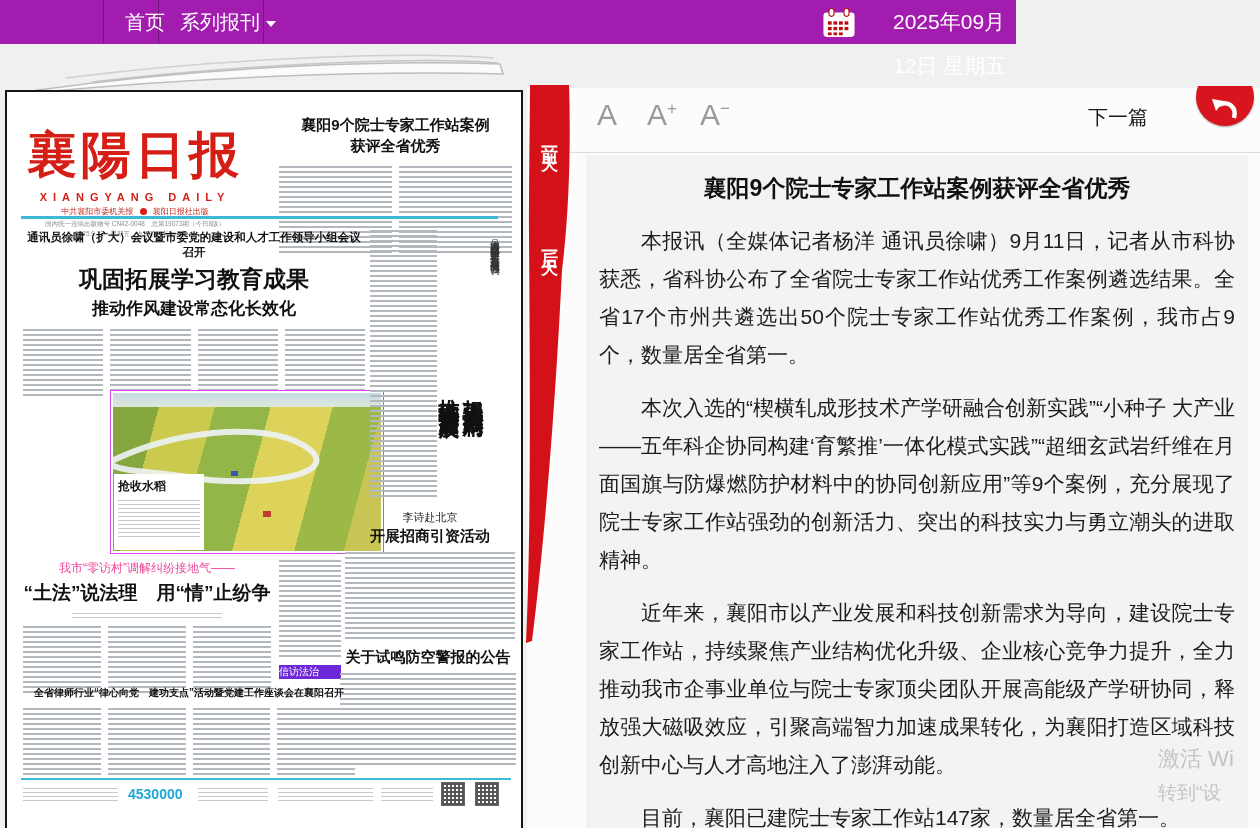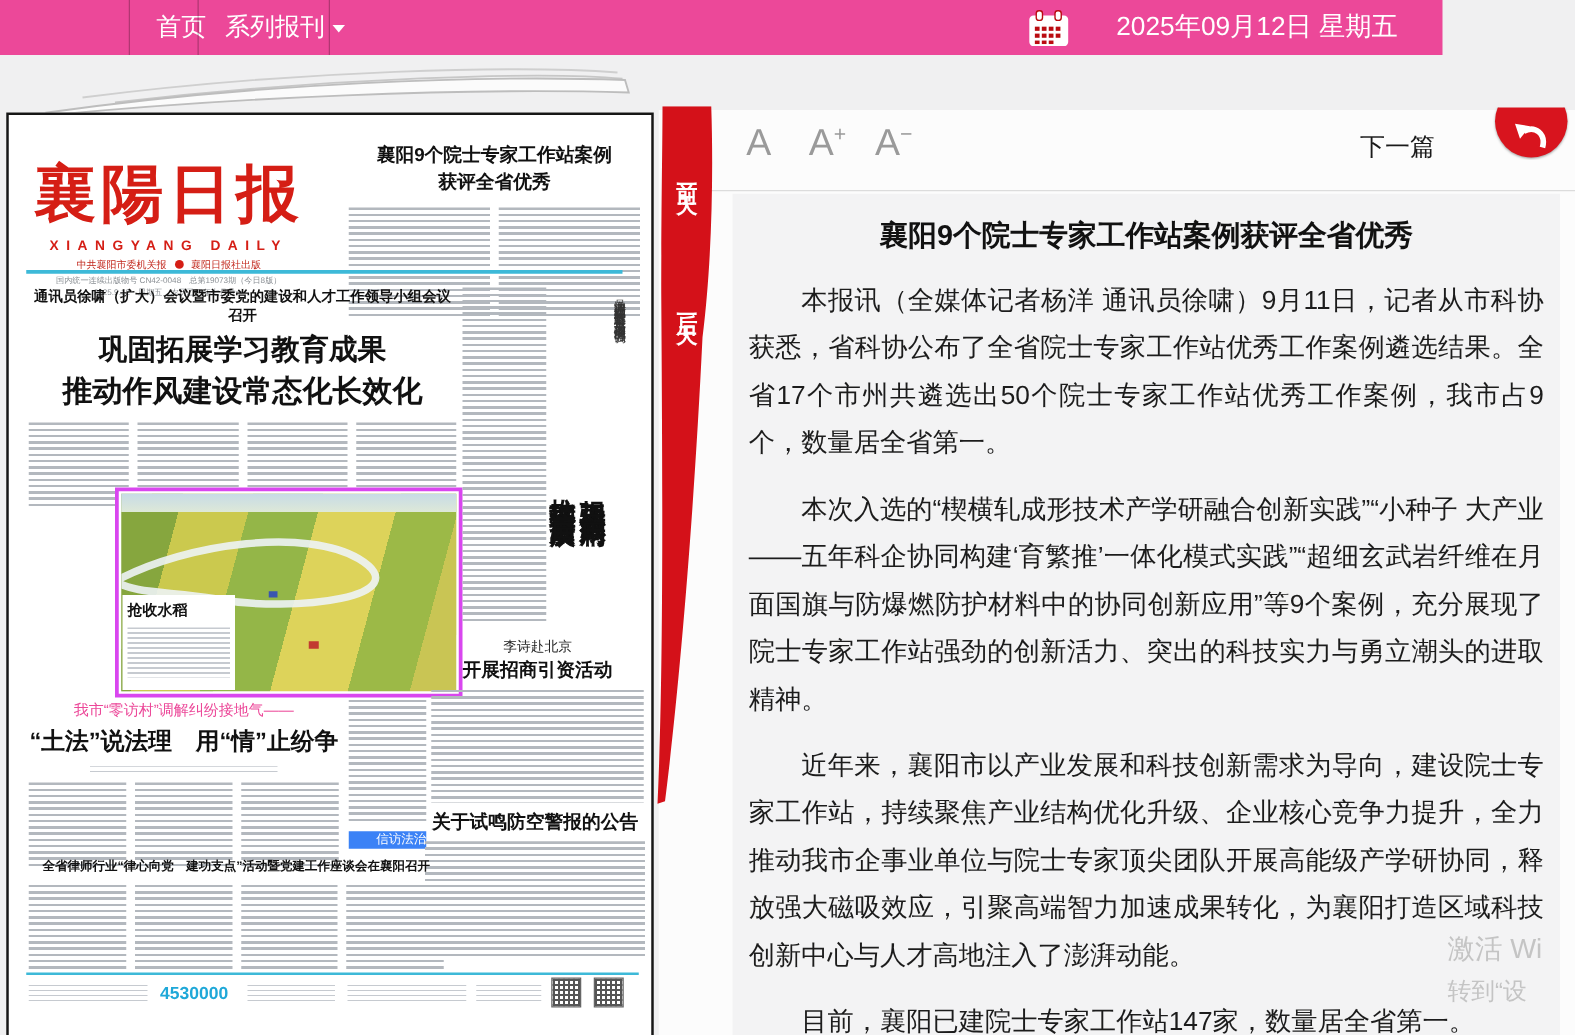--- a/index.html
+++ b/index.html
@@ -1,20 +1,20 @@
 <!DOCTYPE html>
 <html><head>
 <meta charset="utf-8">
 <style>
   html,body{margin:0;padding:0;}
   body{font-family:"Liberation Sans","DejaVu Sans",sans-serif;background:#f0f0f1;}
   #stage{position:relative;width:1260px;height:828px;overflow:hidden;background:#f0f0f1;}
 
   
-  #topbar{position:absolute;left:0;top:0;width:1154px;height:44px;background:#ec4899;}
+  #topbar{position:absolute;left:0;top:0;width:1016px;height:44px;background:#a21caf;}
   .menu-item{position:absolute;top:0;height:44px;line-height:44px;color:#fff;font-size:20px;padding:0 22px;cursor:pointer;}
   .menu-divider{position:absolute;top:0;width:1px;height:44px;background:rgba(0,0,0,.25);}
   .caret{display:inline-block;width:0;height:0;border-left:5px solid transparent;border-right:5px solid transparent;border-top:6px solid #fff;margin-left:6px;vertical-align:middle;}
   #cal-btn{position:absolute;left:822px;top:8px;width:34px;height:30px;cursor:pointer;}
   #hdr-date{position:absolute;left:893px;top:0;height:44px;line-height:44px;color:#fff;font-size:21px;}
 
   
   #stack{position:absolute;left:8px;top:54px;}
 
   
@@ -22,21 +22,21 @@
   .np-abs{position:absolute;}
   .np-red{color:#d51e15;}
   .sim{background:repeating-linear-gradient(to bottom,#b3b8be 0px,#b3b8be 2px,transparent 2px,transparent 5px);}
   .sim-lt{background:repeating-linear-gradient(to bottom,#c6cad0 0px,#c6cad0 1px,transparent 1px,transparent 4px);}
   .cols{display:flex;gap:7px;}
   .cols>div{flex:1;}
   .np-h{color:#111;font-weight:bold;text-align:center;}
   .vtext{writing-mode:vertical-rl;text-orientation:upright;}
   #masthead-title{font-family:Liberation Serif, serif;font-weight:bold;font-size:50px;letter-spacing:4px;color:#d51e15;}
   .cyan-line{background:#3db9d8;height:3px;}
-  .badge{background:#3b82f6;color:#fff;font-size:10px;text-align:right;line-height:14px;}
+  .badge{background:#6d28d9;color:#fff;font-size:10px;text-align:left;line-height:14px;}
   .qr{width:22px;height:22px;border:1px solid #666;background-image:repeating-linear-gradient(0deg,#555 0 2px,transparent 2px 4px),repeating-linear-gradient(90deg,#555 0 2px,transparent 2px 4px);}
   #photo{position:absolute;inset:2px;overflow:hidden;
     background:
       linear-gradient(180deg,#c7dbe6 0%,#dde8d8 9%,rgba(0,0,0,0) 9%),
       linear-gradient(105deg,#86a63e 0 16%,#cbc94e 16% 34%,#94b648 34% 52%,#ddd35a 52% 72%,#9cb947 72% 88%,#c9c554 88%),
       linear-gradient(25deg,rgba(60,110,40,.35) 0 12%,rgba(0,0,0,0) 12% 60%,rgba(215,205,80,.5) 60%);}
   
   #ribbon{position:absolute;left:521px;top:85px;width:52px;height:565px;z-index:5;}
   .ribbon-btn{position:absolute;left:14px;width:26px;color:#fff;font-weight:bold;font-size:17px;letter-spacing:5px;writing-mode:vertical-rl;text-orientation:upright;cursor:pointer;text-align:center;}
 
@@ -121,30 +121,30 @@
         <div class="sim"></div>
         <div class="sim"></div>
       </div>
     </div>
 
     <div class="np-abs cyan-line" style="left:14px;top:124px;width:477px"></div>
 
     <div class="np-abs" style="left:16px;top:138px;width:342px">
       <div class="np-h" style="font-size:11.5px">通讯员徐啸（扩大）会议暨市委党的建设和人才工作领导小组会议召开</div>
       <div class="np-h" style="font-size:23px;margin-top:4px">巩固拓展学习教育成果</div>
-      <div class="np-h" style="font-size:24px;margin-top:2px">推动作风建设常态化长效化</div>
+      <div class="np-h" style="font-size:17px;margin-top:2px">推动作风建设常态化长效化</div>
       <div class="cols" style="margin-top:9px;height:70px">
         <div class="sim"></div>
         <div class="sim"></div>
         <div class="sim"></div>
         <div class="sim"></div>
       </div>
     </div>
 
-    <div class="np-abs" style="left:85px;top:298px;width:272px;height:162px;border:3px solid #d946ef;background:#fff">
+    <div class="np-abs" style="left:103px;top:298px;width:272px;height:162px;border:1px solid #d946ef;background:#fff">
       <div id="photo">
         <svg width="100%" height="100%">
           <path d="M-5,70 C55,38 150,28 190,52 C240,82 140,96 75,84 C40,78 10,80 -5,70" stroke="#edf3f5" stroke-width="6" fill="none" opacity=".9"></path>
           <rect x="118" y="78" width="7" height="5" fill="#3a55b0"></rect>
           <rect x="150" y="118" width="8" height="6" fill="#c23a30"></rect>
         </svg>
       </div>
       <div class="np-abs" style="left:3px;bottom:3px;width:82px;height:68px;background:#fff;padding:4px">
         <div style="font-weight:bold;font-size:12px;color:#111">抢收水稻</div>
         <div class="sim-lt" style="height:40px;margin-top:5px"></div>

